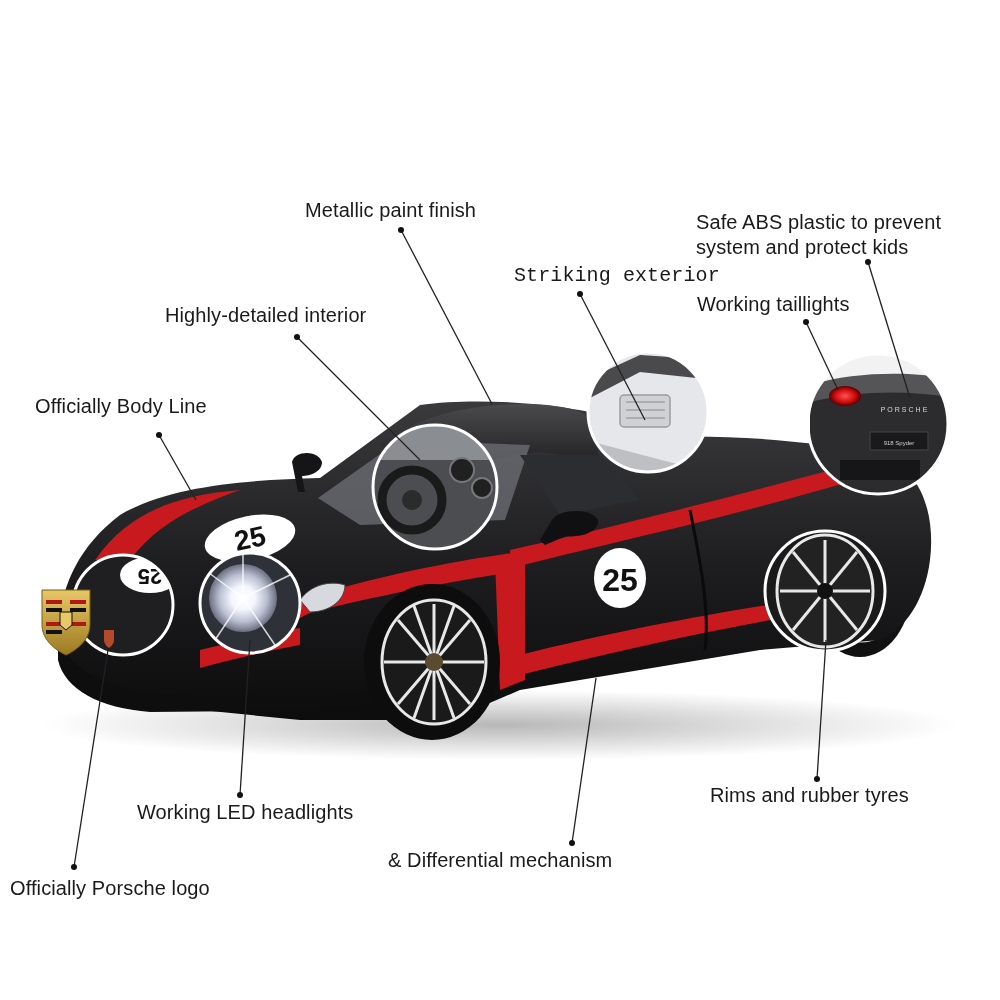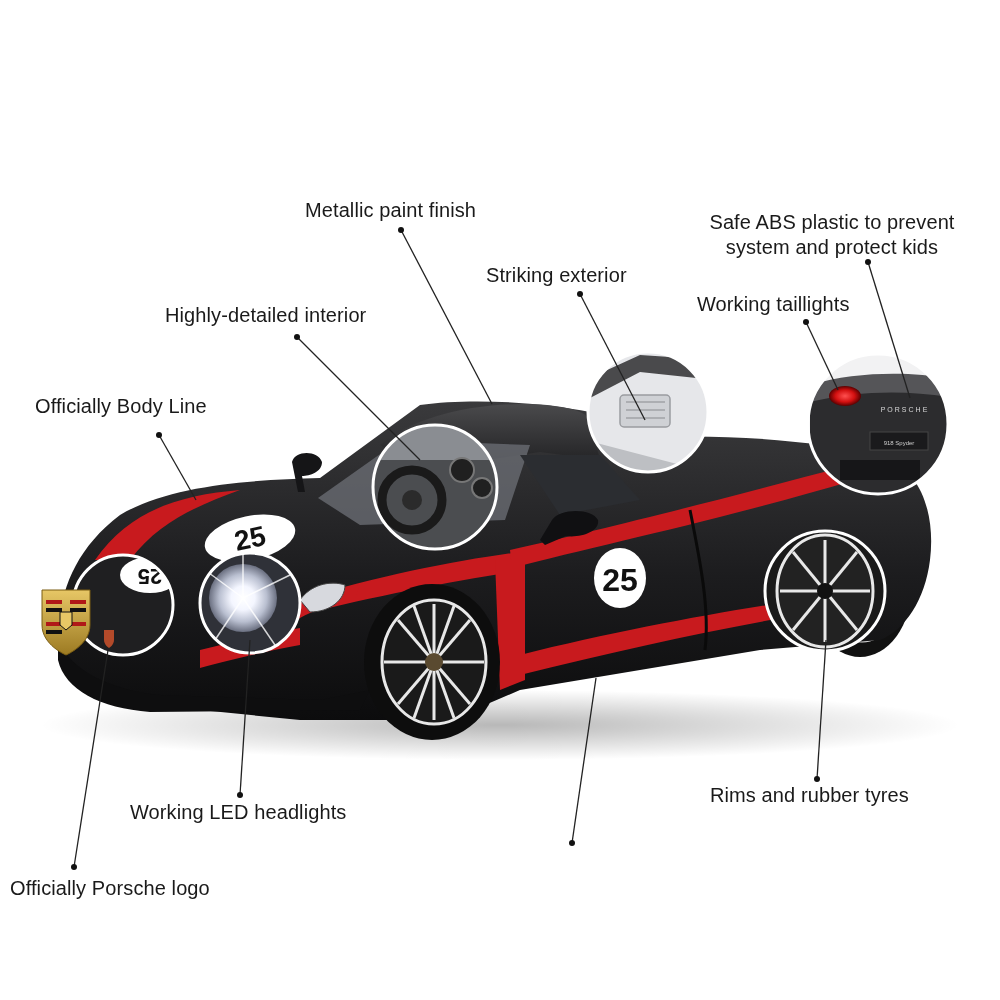--- a/index.html
+++ b/index.html
@@ -1,18 +1,18 @@
 <!DOCTYPE html>
 <html><head>
 <meta charset="utf-8">
 <style>
   html, body { margin: 0; padding: 0; background: #ffffff; }
   body { width: 1000px; height: 1000px; position: relative; overflow: hidden; font-family: "Liberation Sans", sans-serif; color: #1a1a1a; }
   .label { position: absolute; font-size: 20px; line-height: 25px; white-space: nowrap; color: #1a1a1a; letter-spacing: 0.1px; }
-  .label.center { text-align: center; }
+  .label.center { text-align: left; }
   .canvas { position: absolute; left: 0; top: 0; width: 1000px; height: 1000px; }
 </style>
 </head>
 <body>
 
 <svg class="canvas" viewBox="0 0 1000 1000">
   <defs>
     <radialGradient id="shadow" cx="50%" cy="50%" r="50%">
       <stop offset="0%" stop-color="#000" stop-opacity="0.28"></stop>
       <stop offset="100%" stop-color="#000" stop-opacity="0"></stop>
@@ -259,28 +259,29 @@
   </g>
 </svg>
 
 <div class="label" style="left:305px; top:198px;">Metallic paint finish</div>
 
 <div class="label center" style="left:696px; top:210px; width:272px;">
   <div>Safe ABS plastic to prevent</div>
   <div>system and protect kids</div>
 </div>
 
-<div class="label" style="left:486px; top:263px;">Striking exterior</div>
+<div class="label" style="left:514px; top:263px;font-family:Liberation Mono, monospace;">Striking exterior</div>
 
 <div class="label" style="left:697px; top:292px;">Working taillights</div>
 
 <div class="label" style="left:165px; top:303px;">Highly-detailed interior</div>
 
 <div class="label" style="left:35px; top:394px;">Officially Body Line</div>
 
-<div class="label" style="left:130px; top:800px;">Working LED headlights</div>
+<div class="label" style="left:137px; top:800px;">Working LED headlights</div>
 
 <div class="label" style="left:710px; top:783px;">Rims and rubber tyres</div>
 
 <div class="label center" style="left:388px; top:848px; width:336px;">
+  <div>&amp; Differential mechanism</div>
 </div>
 
 <div class="label" style="left:10px; top:876px;text-align:right;">Officially Porsche logo</div>
 
 </body></html>

